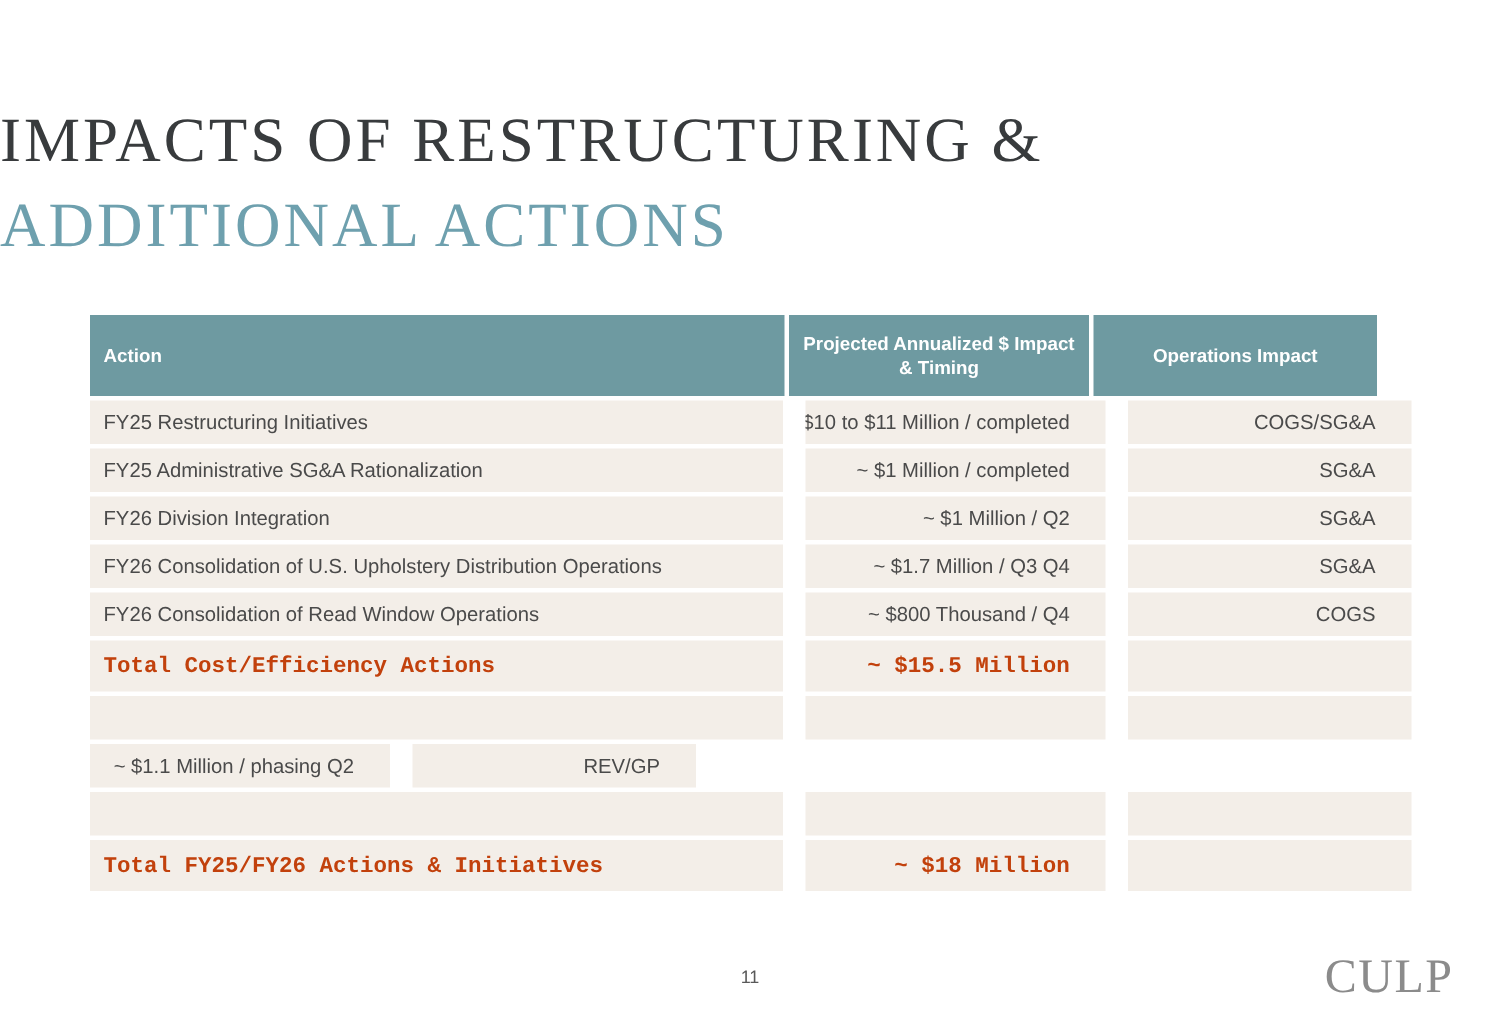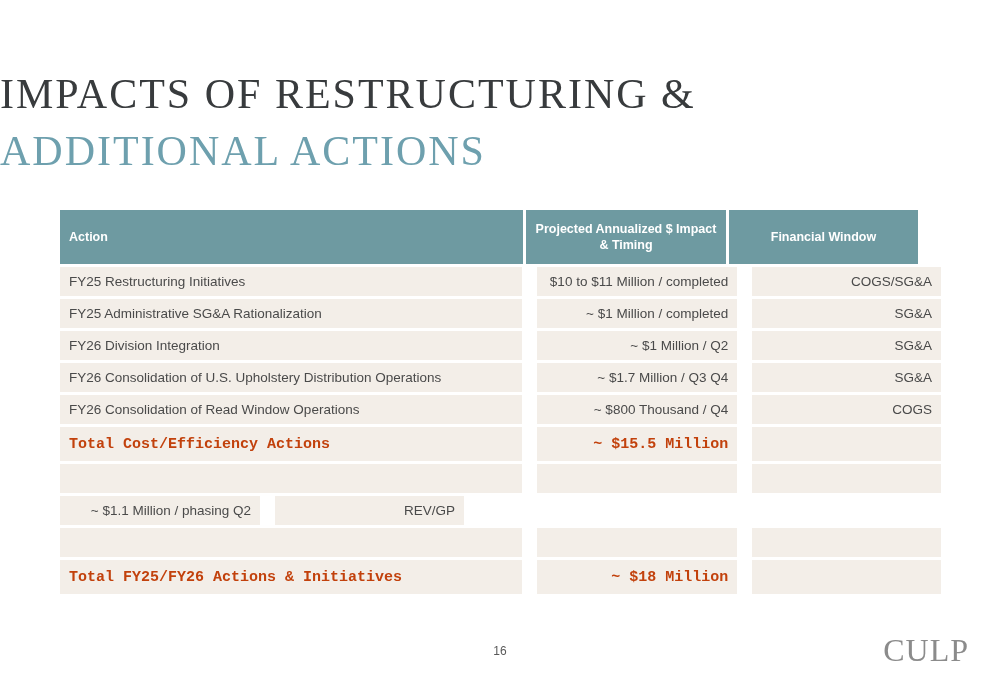--- a/index.html
+++ b/index.html
@@ -60,21 +60,21 @@
     background: #f3eee8;
     color: #4a4a4a;
     font-size: 13.5px;
     height: 29px;
     display: flex;
     align-items: center;
     overflow: hidden;
     white-space: nowrap;
   }
   .td.c1 { padding-left: 9px; }
-  .td.c2, .td.c3 { justify-content: flex-end; padding-right: 9px; }
+  .td.c2, .td.c3 { justify-content: flex-end; padding-right: 24px; }
   .tr.total .td {
     height: 34px;
     font-weight: 700;
     font-size: 15px;
     color: #c2410c;
     font-family: Liberation Mono, monospace;
   }
 
   .page-number {
     position: absolute;
@@ -102,21 +102,21 @@
 
   <h1 class="title">
     <span class="title-line-1">IMPACTS OF RESTRUCTURING &amp;</span>
     <span class="title-line-2">ADDITIONAL ACTIONS</span>
   </h1>
 
   <div class="impact-table">
     <div class="thead">
       <div class="th c1">Action</div>
       <div class="th c2">Projected Annualized $ Impact &amp; Timing</div>
-      <div class="th c3">Financial Window</div>
+      <div class="th c3">Operations Impact</div>
     </div>
     <div id="tbody">
         <div class="tr regular">
           <div class="td c1">FY25 Restructuring Initiatives</div>
           <div class="td c2">$10 to $11 Million / completed</div>
           <div class="td c3">COGS/SG&amp;A</div>
         </div>
         <div class="tr regular">
           <div class="td c1">FY25 Administrative SG&amp;A Rationalization</div>
           <div class="td c2">~ $1 Million / completed</div>
@@ -157,16 +157,16 @@
           <div class="td c3"></div>
         </div>
         <div class="tr total">
           <div class="td c1">Total FY25/FY26 Actions &amp; Initiatives</div>
           <div class="td c2">~ $18 Million</div>
           <div class="td c3"></div>
         </div>
       </div>
   </div>
 
-  <div class="page-number">16</div>
+  <div class="page-number">11</div>
   <div class="logo">CULP</div>
 
 </div>
 
 </body></html>

